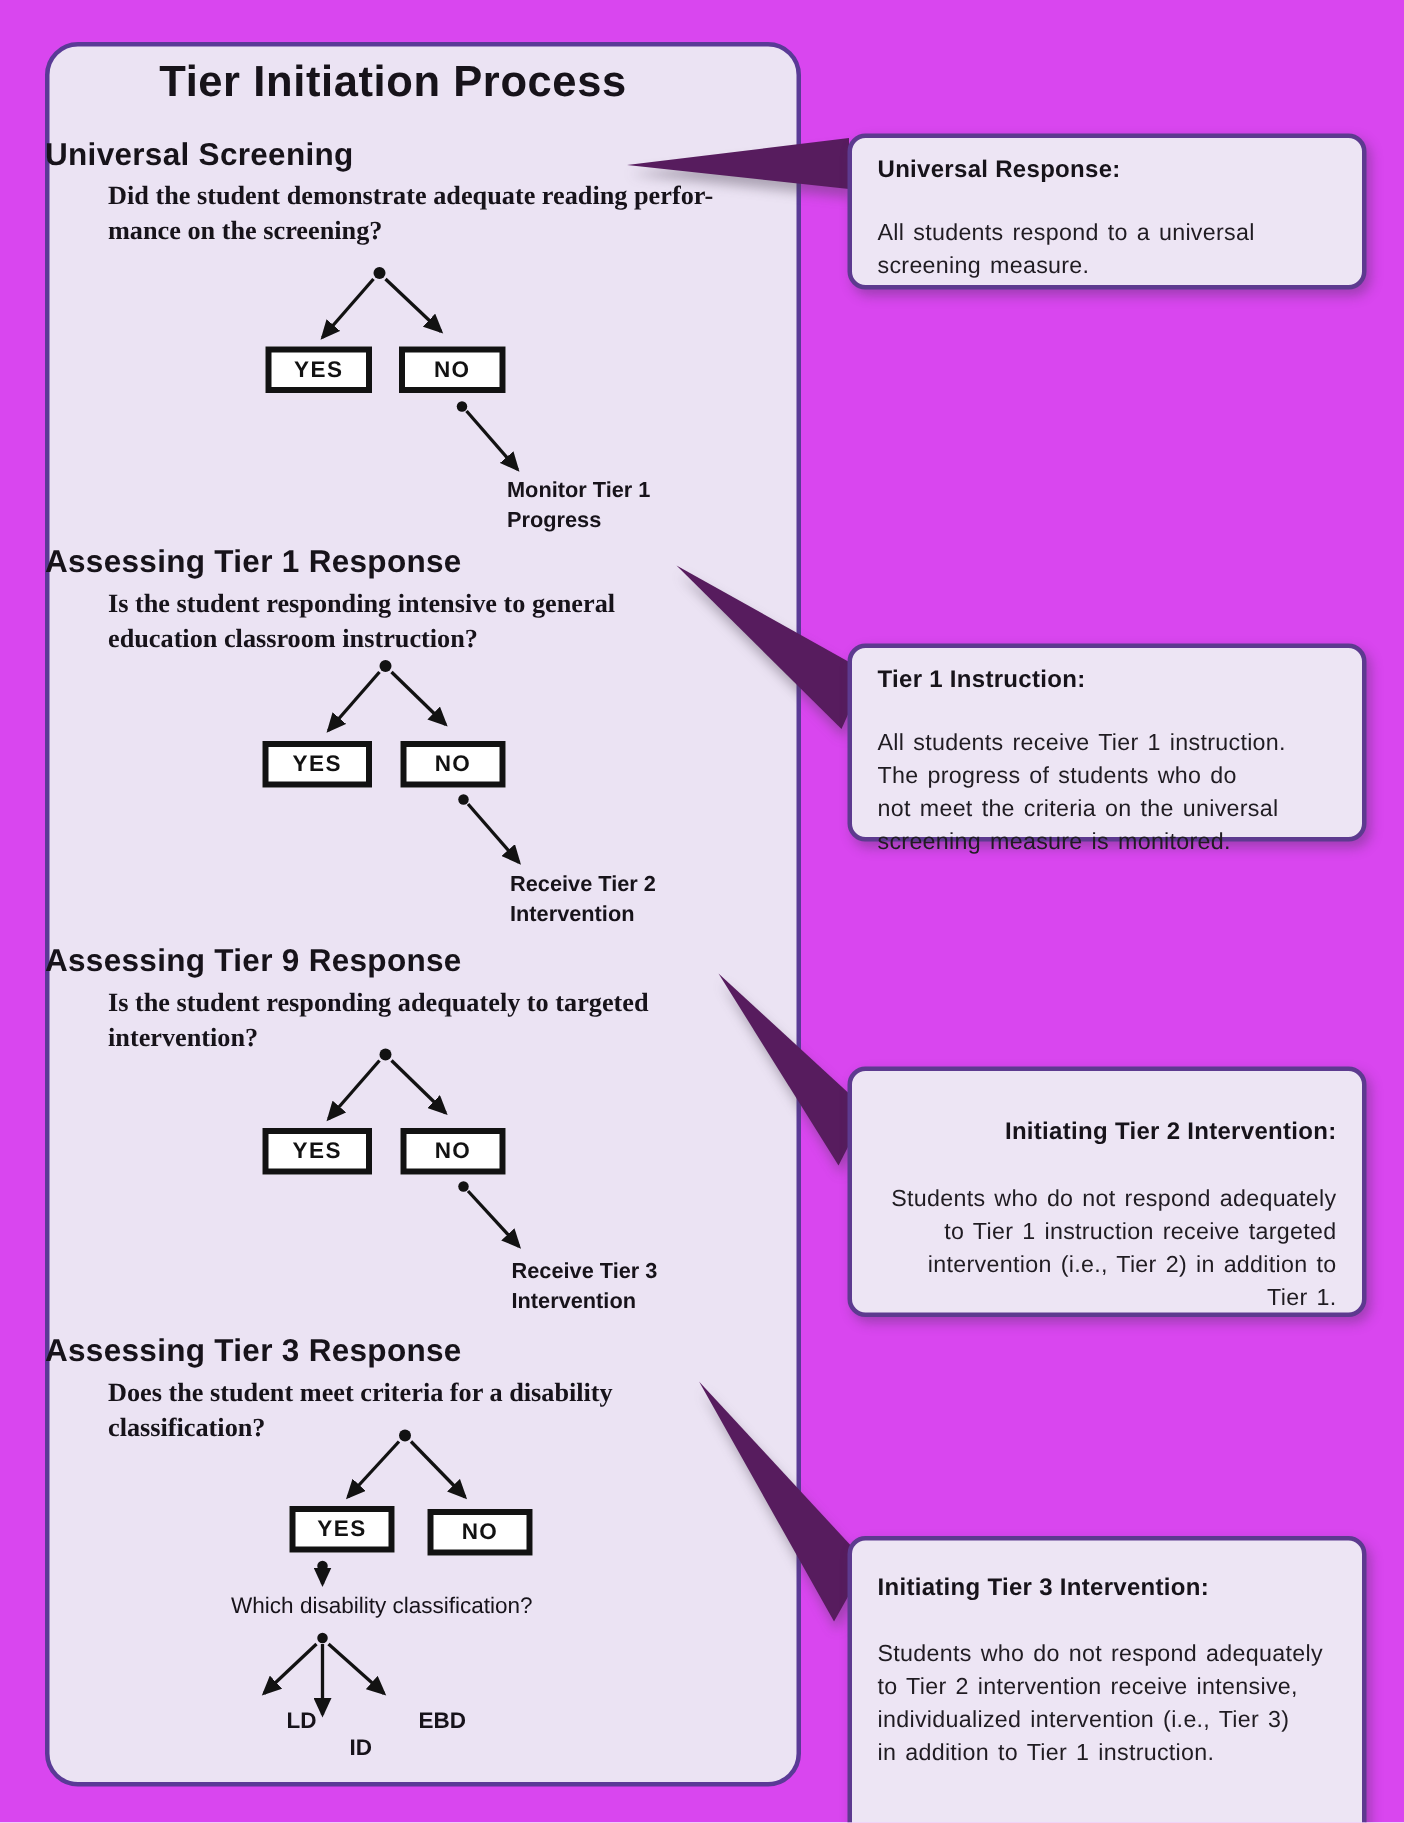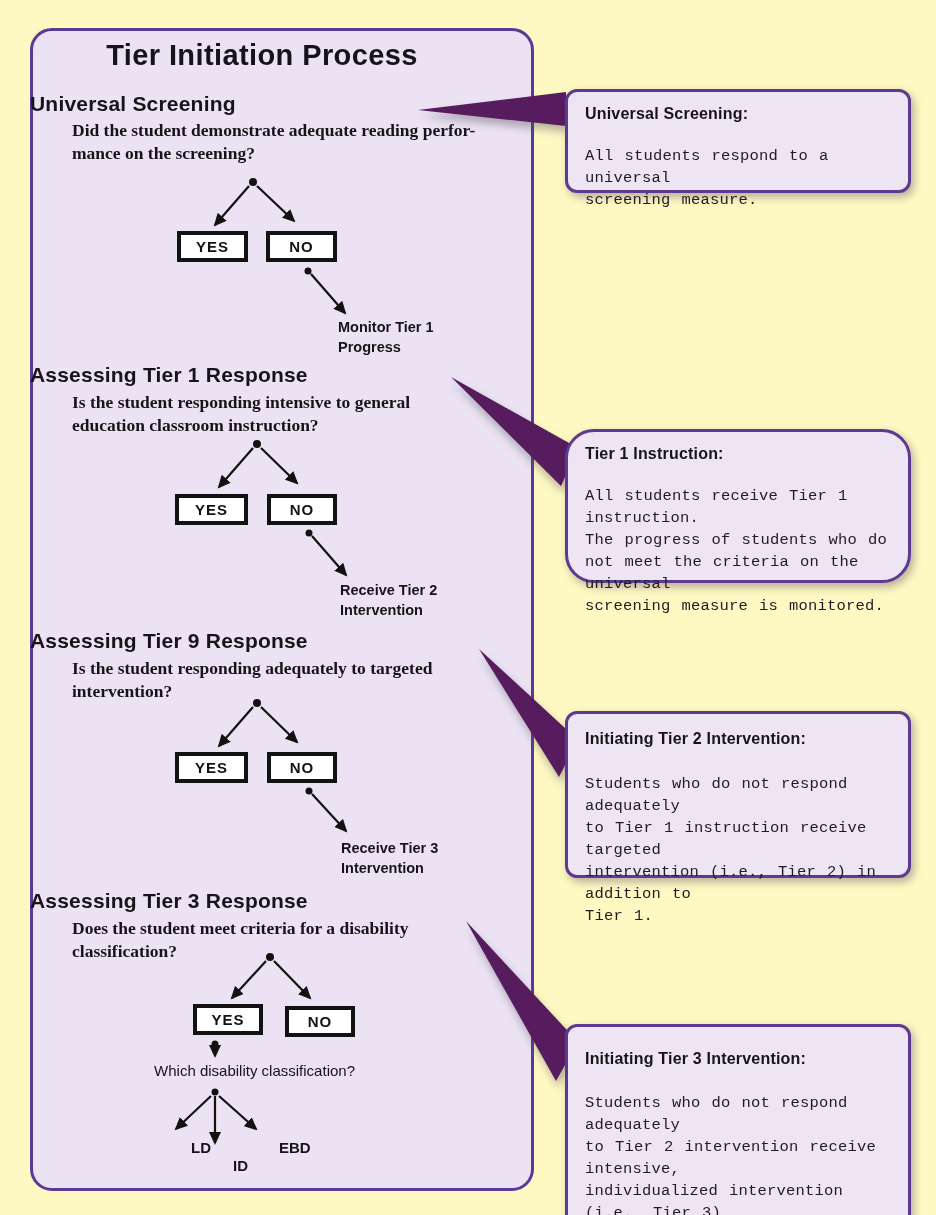--- a/index.html
+++ b/index.html
@@ -1,19 +1,19 @@
 <!DOCTYPE html>
 <html><head>
 <meta charset="utf-8">
 <title>Tier Initiation Process</title>
 <style>
   html,body{margin:0;padding:0;background:#ffffff;}
   #page{
     position:relative;width:936px;height:1215px;overflow:hidden;
-    background:#fef9c3;font-family:"Liberation Sans",sans-serif;color:#1c1a1e;
+    background:#d946ef;font-family:"Liberation Sans",sans-serif;color:#1c1a1e;
   }
   #main-panel{
     position:absolute;left:30px;top:28px;width:504px;height:1163px;
     background:#ebe3f3;border:3px solid #5a3a96;border-radius:22px;box-sizing:border-box;
   }
   #diagram-overlay{position:absolute;left:0;top:0;width:936px;height:1215px;}
   .wedge{fill:#571c5e;}
   #wedges{filter:drop-shadow(2px 6px 4px rgba(70,60,80,0.38));}
   .tree line{stroke:#121212;stroke-width:2.2;}
   .tree circle{fill:#121212;}
@@ -45,23 +45,23 @@
   }
   .disability-label{position:absolute;font-weight:bold;font-size:15px;color:#17131a;margin-left:36px;}
   .callout{
     position:absolute;left:565px;width:346px;box-sizing:border-box;
     background:#ede5f4;border:3px solid #5d3a8f;border-radius:12px;
     padding:13px 17px;box-shadow:3px 4px 8px rgba(70,50,90,.38);
   }
   .callout h3{margin:0 0 22px 0;font-size:16px;font-weight:bold;letter-spacing:.2px;color:#17131a;}
   .callout p{
     margin:0;font-size:15.5px;line-height:22px;white-space:pre-line;
-    word-spacing:1.5px;letter-spacing:.2px;color:#201c22;font-family:Liberation Mono, monospace;
+    word-spacing:1.5px;letter-spacing:.2px;color:#201c22;
   }
-  #callout-3{padding-top:16px;}
+  #callout-3{padding-top:32px;text-align:right;}
   #callout-3 h3{margin-bottom:25px;}
   #callout-4{padding-top:23px;}
   #callout-4 h3{margin-bottom:24px;}
 </style>
 </head>
 <body>
 
 <div id="page">
 
   <div id="main-panel"></div>
@@ -147,26 +147,26 @@
   <div class="question" style="top:917px;">Does the student meet criteria for a disability
 classification?</div>
   <div class="ynbox" style="left:193px;top:1004px;width:70px;">YES</div>
   <div class="ynbox" style="left:285px;top:1006px;width:70px;">NO</div>
   <div class="which-label">Which disability classification?</div>
   <div class="disability-label" style="left:155px;top:1139px;">LD</div>
   <div class="disability-label" style="left:197px;top:1157px;">ID</div>
   <div class="disability-label" style="left:243px;top:1139px;">EBD</div>
 
   <div class="callout" id="callout-1" style="top:89px;height:104px;">
-    <h3>Universal Screening:</h3>
+    <h3>Universal Response:</h3>
     <p>All students respond to a universal
 screening measure.</p>
   </div>
 
-  <div class="callout" id="callout-2" style="top:429px;height:154px;border-radius:29px;">
+  <div class="callout" id="callout-2" style="top:429px;height:132px;">
     <h3>Tier 1 Instruction:</h3>
     <p>All students receive Tier 1 instruction.
 The progress of students who do
 not meet the criteria on the universal
 screening measure is monitored.</p>
   </div>
 
   <div class="callout" id="callout-3" style="top:711px;height:167px;">
     <h3>Initiating Tier 2 Intervention:</h3>
     <p>Students who do not respond adequately

